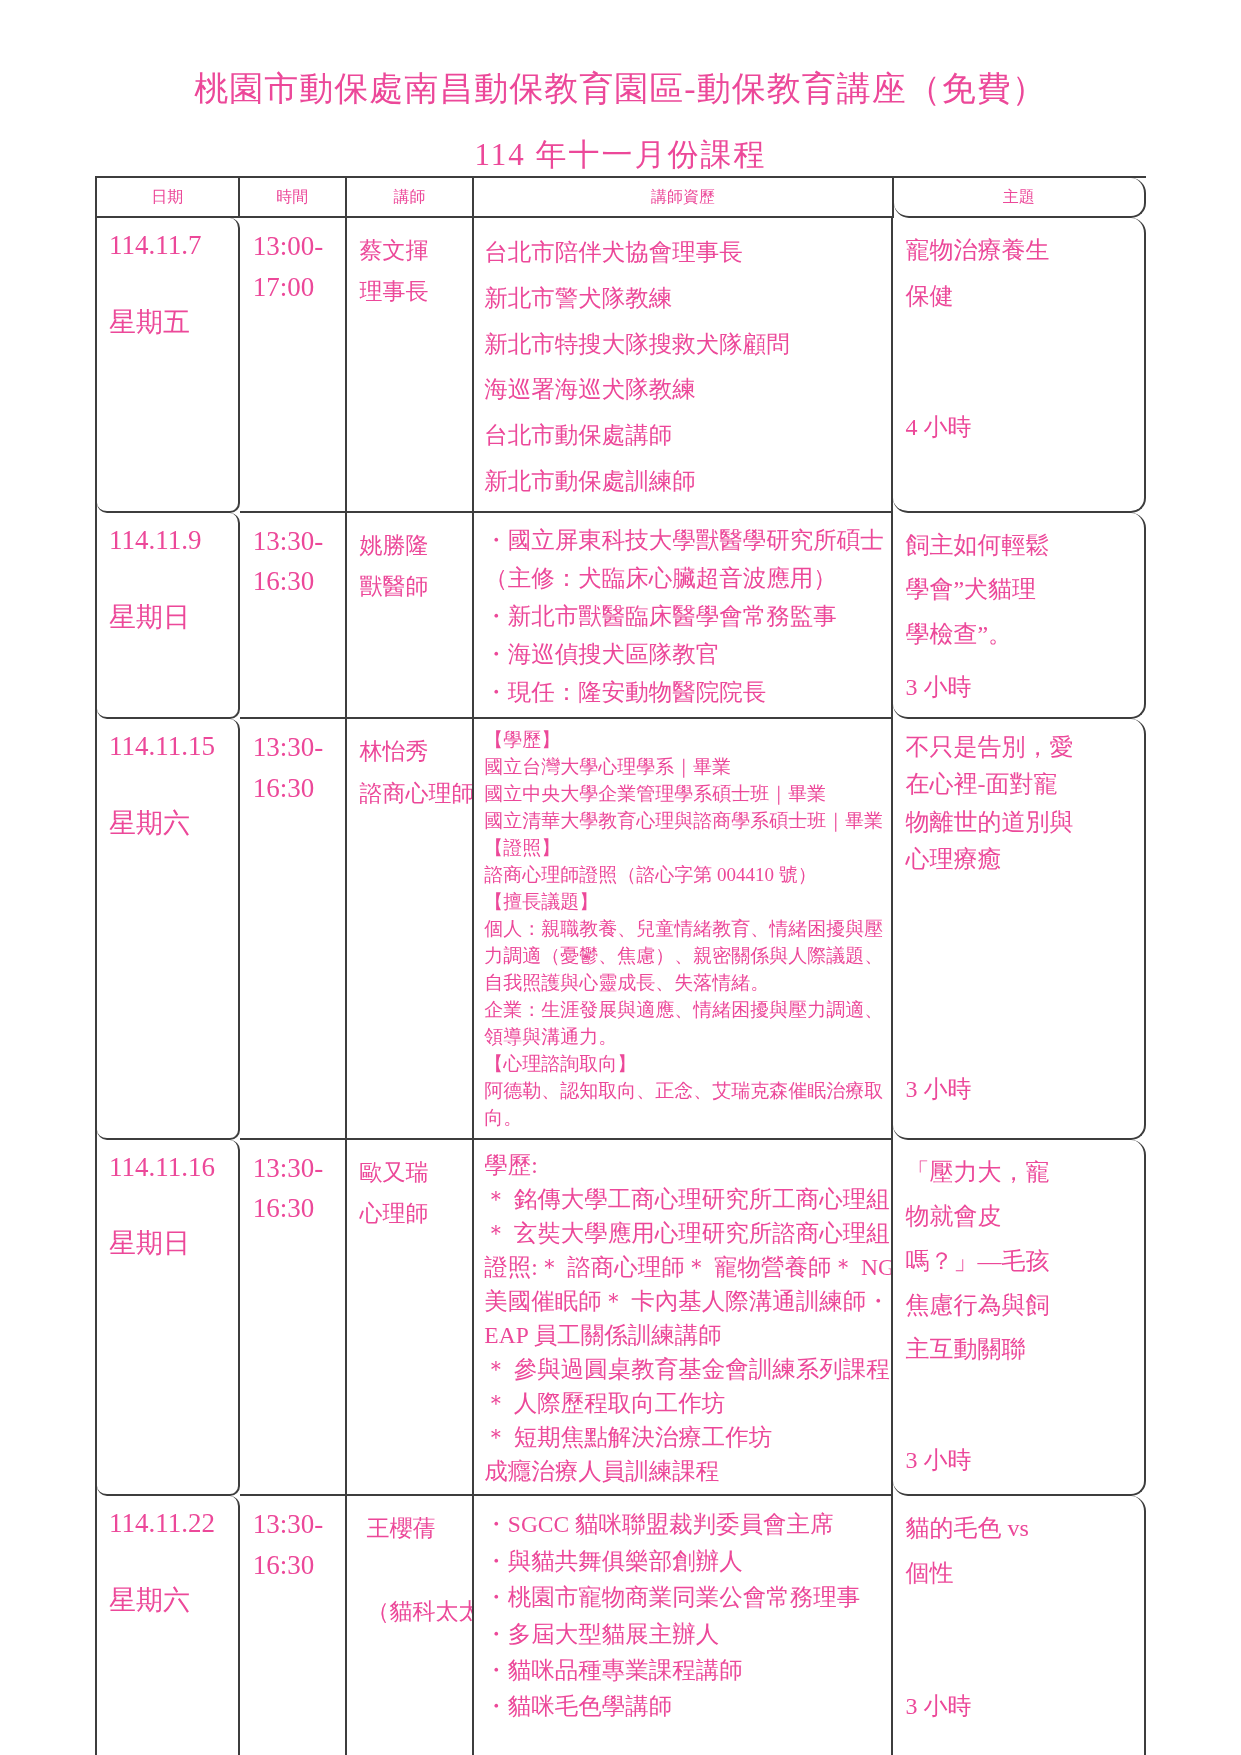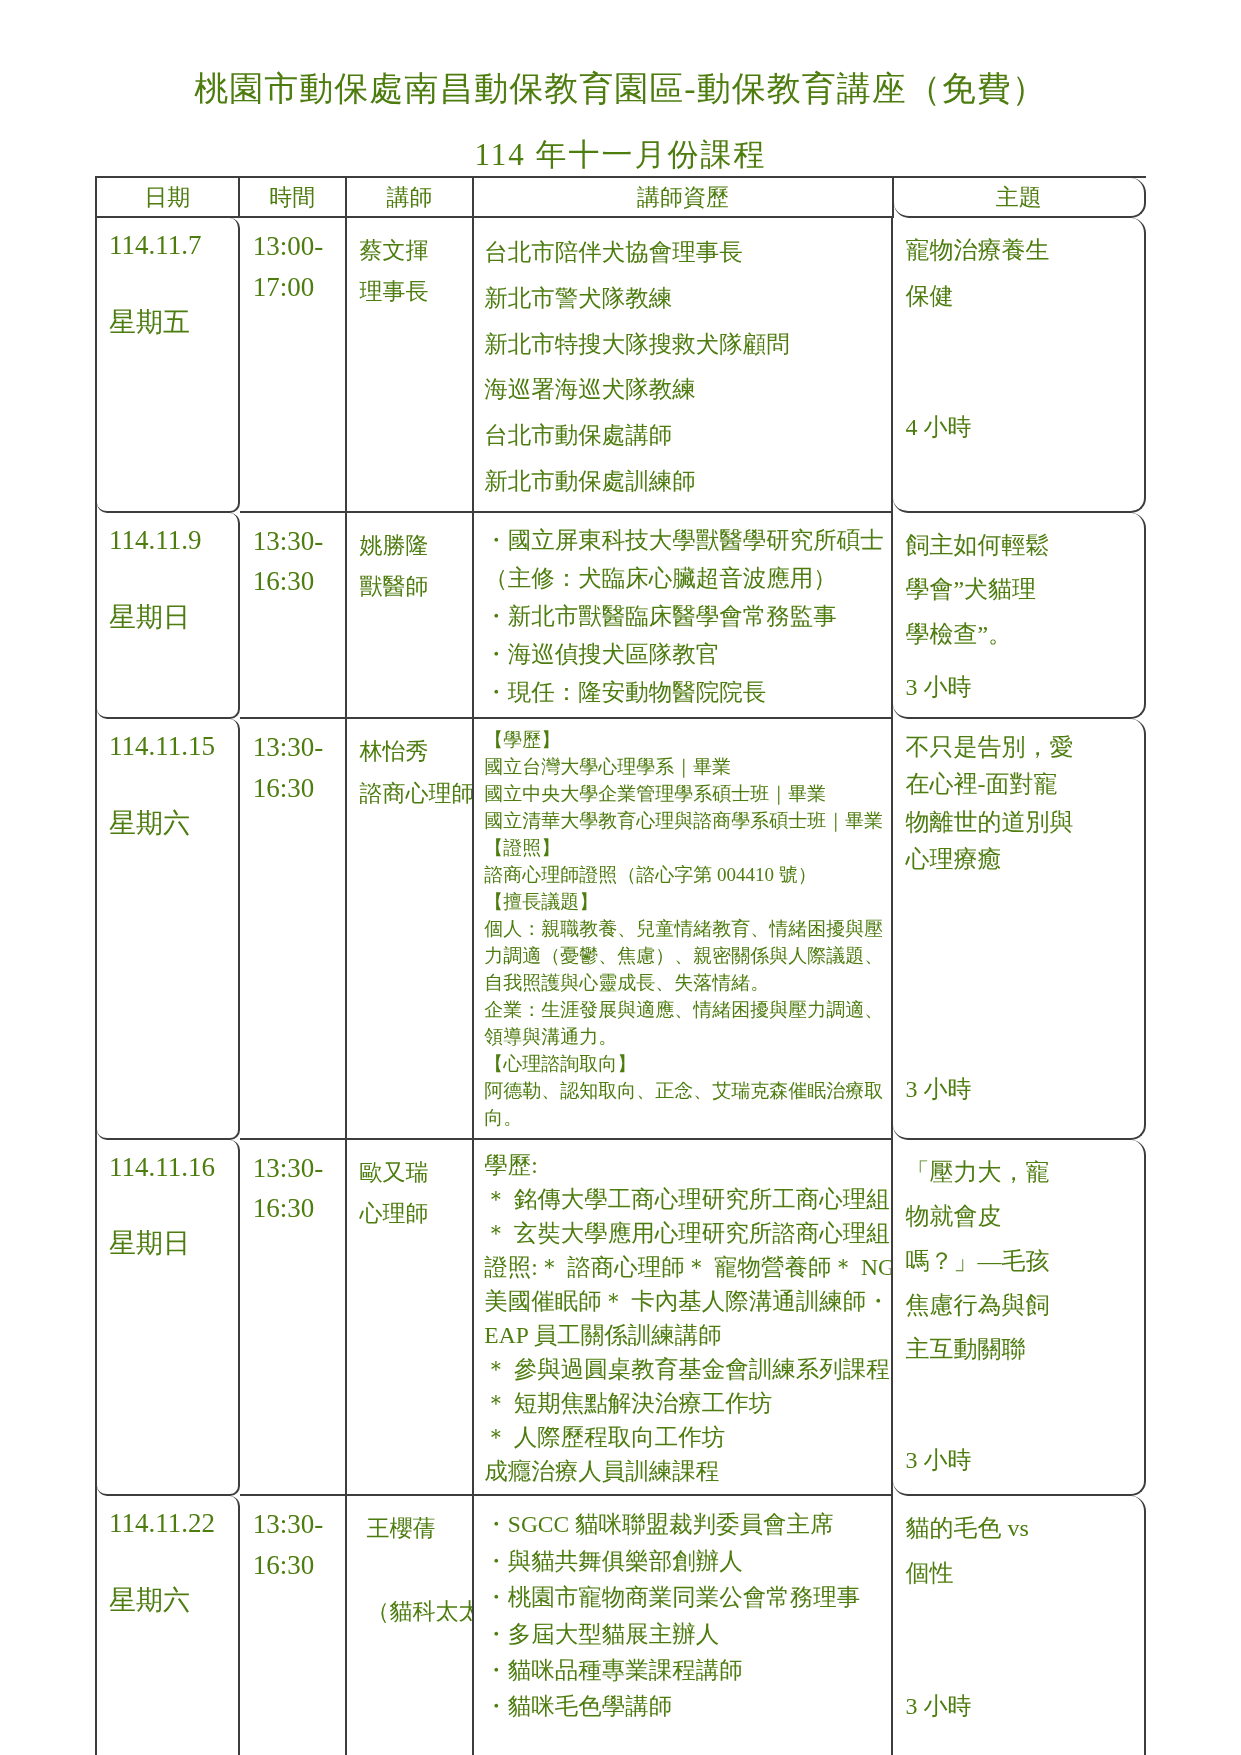--- a/index.html
+++ b/index.html
@@ -1,19 +1,19 @@
 <!DOCTYPE html>
 <html><head>
 <meta charset="utf-8">
 <style>
   html,body{margin:0;padding:0;background:#ffffff;}
   .page{
     width:1241px;height:1755px;background:#ffffff;
     font-family:"Liberation Serif","DejaVu Serif",serif;
-    color:#4d7c0f;position:relative;box-sizing:border-box;
+    color:#ec4899;position:relative;box-sizing:border-box;
     padding-top:66px;
   }
   .doc-title{
     text-align:center;font-size:34px;letter-spacing:1px;
     margin:0 0 22px 0;font-weight:500;
   }
   .doc-subtitle{
     text-align:center;font-size:31px;letter-spacing:2px;
     margin:0 0 0 0;font-weight:500;
   }
@@ -28,21 +28,21 @@
     border-right:2px solid #3d3d3d;border-bottom:2px solid #3d3d3d;
     overflow:hidden;
   }
   .col-date{width:143px;}
   .col-time{width:107px;}
   .col-lect{width:128px;}
   .col-cred{width:420px;}
   .col-topic{width:253px;border-radius:15px;}
   .header-row .cell{
     height:40px;display:flex;align-items:center;justify-content:center;
-    font-size:23px;
+    font-size:16px;
   }
   .cell-line{white-space:nowrap;}
   .cell-date{font-size:27px;line-height:1.42;padding:8px 4px 0 12px;border-radius:10px;}
   .cell-time{font-size:27px;line-height:1.5;padding:8px 2px 0 13px;}
   .cell-lecturer{font-size:23px;line-height:1.8;padding:12px 2px 0 13px;}
   .cell-credentials{font-size:23.5px;line-height:1.62;padding:8px 4px 6px 10px;}
   .cell-topic{font-size:24px;line-height:1.85;padding:10px 6px 10px 12px;display:flex;flex-direction:column;}
   .duration{margin-top:auto;}
   
   .row-1{min-height:205px;}
@@ -188,22 +188,22 @@
             <div class="cell-line">心理師</div>
           </div>
           <div class="cell col-cred cell-credentials">
             <div class="cell-line">學歷:</div>
             <div class="cell-line">＊ 銘傳大學工商心理研究所工商心理組</div>
             <div class="cell-line">＊ 玄奘大學應用心理研究所諮商心理組</div>
             <div class="cell-line">證照:＊ 諮商心理師＊ 寵物營養師＊ NGH</div>
             <div class="cell-line">美國催眠師＊ 卡內基人際溝通訓練師・</div>
             <div class="cell-line">EAP 員工關係訓練講師</div>
             <div class="cell-line">＊ 參與過圓桌教育基金會訓練系列課程</div>
+            <div class="cell-line">＊ 人際歷程取向工作坊</div>
             <div class="cell-line">＊ 短期焦點解決治療工作坊</div>
-            <div class="cell-line">＊ 人際歷程取向工作坊</div>
             <div class="cell-line">成癮治療人員訓練課程</div>
           </div>
           <div class="cell col-topic cell-topic">
             <div class="cell-line">「壓力大，寵</div>
             <div class="cell-line">物就會皮</div>
             <div class="cell-line">嗎？」—毛孩</div>
             <div class="cell-line">焦慮行為與飼</div>
             <div class="cell-line">主互動關聯</div>
             <div class="cell-line duration">3 小時</div>
           </div>

